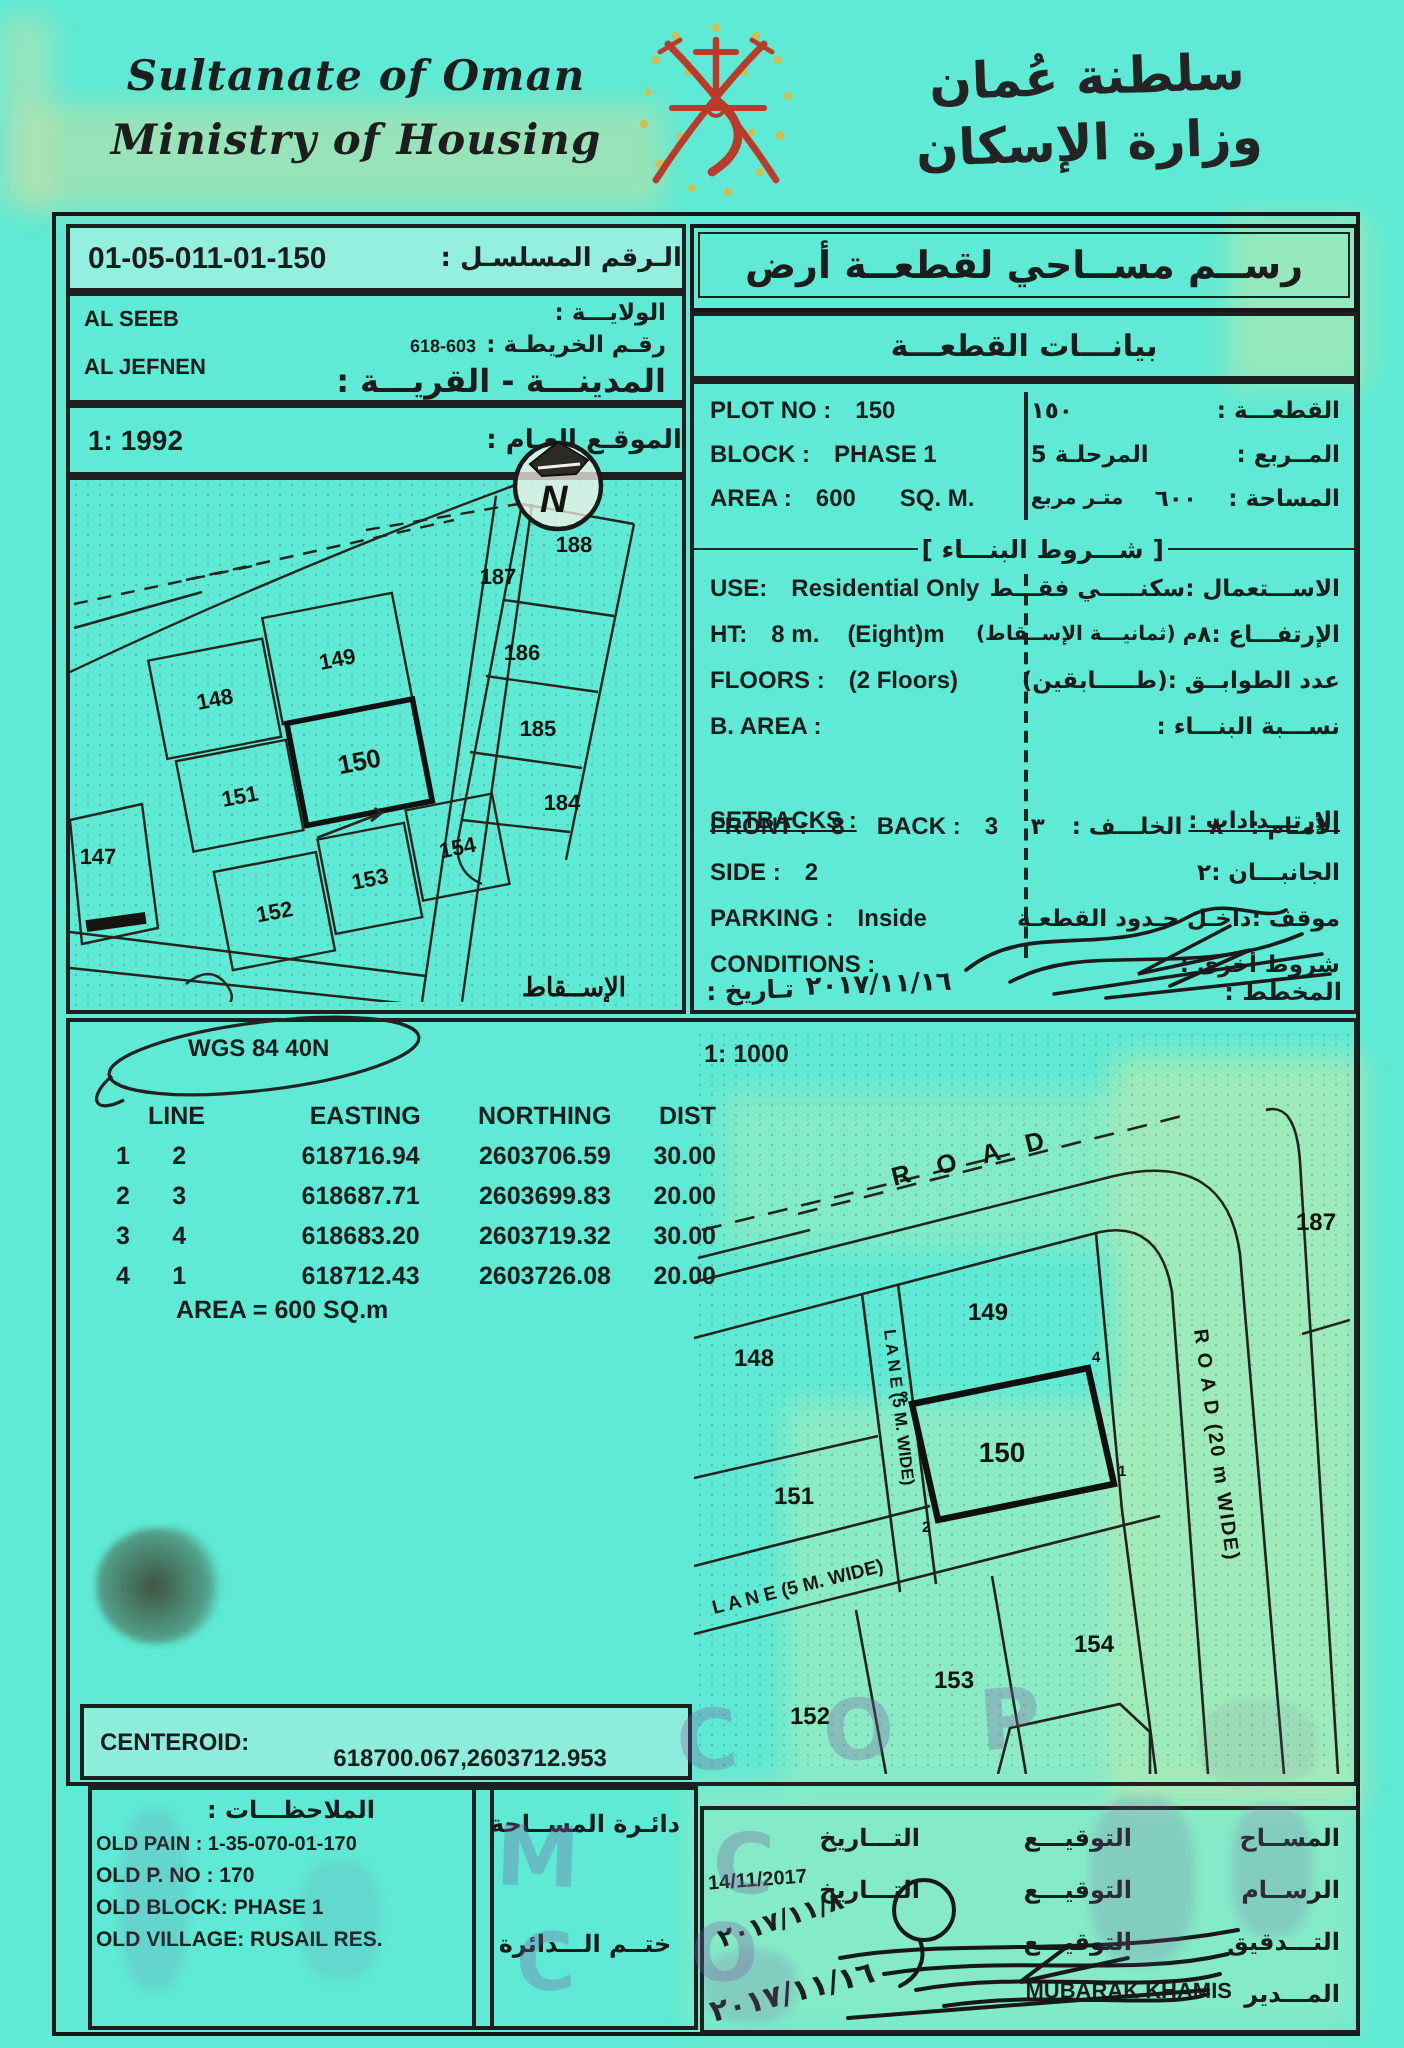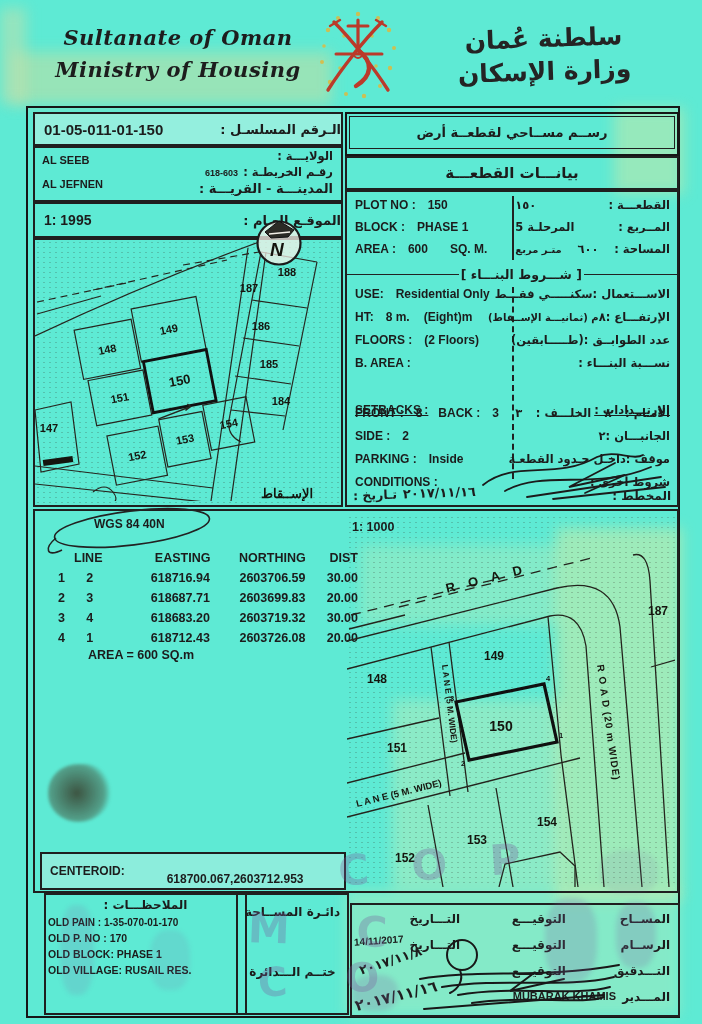--- a/index.html
+++ b/index.html
@@ -91,25 +91,25 @@
     <span class="en bold" style="font-size:15px;padding-left:9px;">01-05-011-01-150</span>
     <span class="ar bold" style="font-size:13px;padding-left:8px;">الـرقم المسلسـل :</span>
   </div>
 
   <div class="abs b2" style="left:33px;top:146px;width:306px;height:52px;">
     <div class="abs en bold" style="left:7px;top:6px;font-size:11px;">AL SEEB</div>
     <div class="abs en bold" style="left:7px;top:30px;font-size:11px;">AL JEFNEN</div>
     <div class="abs ar bold" style="right:8px;top:1px;font-size:11.5px;">الولايـــة :</div>
     <div class="abs ar bold" style="right:8px;top:17px;font-size:11.5px;">رقـم الخريطـة :</div>
     <div class="abs en bold" style="right:103px;top:20px;font-size:9px;">618-603</div>
-    <div class="abs ar bold" style="right:8px;top:33px;font-size:13px;">المدينـــة - القريـــة :</div>
+    <div class="abs ar bold" style="right:8px;top:33px;font-size:16px;">المدينـــة - القريـــة :</div>
   </div>
 
   <div class="abs b2" style="left:33px;top:202px;width:306px;height:32px;display:flex;align-items:center;justify-content:space-between;">
-    <span class="en bold" style="font-size:14px;padding-left:9px;">1: 1995</span>
+    <span class="en bold" style="font-size:14px;padding-left:9px;">1: 1992</span>
     <span class="ar bold" style="font-size:13px;padding-left:8px;">الموقـع العـام :</span>
   </div>
 
   <div class="abs b2 stipple" style="left:33px;top:238px;width:306px;height:265px;">
     <svg width="302" height="261" viewBox="0 0 302 261">
       <g stroke="#26261f" stroke-width="1.2" fill="none">
         <path d="M2,62 L96,42" stroke-dasharray="7,5"></path>
         <path d="M58,50 L192,20" stroke-dasharray="7,5"></path>
         <path d="M148,25 L224,12" stroke-dasharray="7,5"></path>
         <path d="M0,96 Q110,44 224,2"></path>
@@ -164,21 +164,21 @@
 
   <svg class="abs" style="left:250px;top:214px;z-index:4;" width="58" height="58" viewBox="0 0 58 58">
     <circle cx="29" cy="29" r="21.5" stroke="#1a1a1a" stroke-width="2.2" fill="rgba(245,242,232,.75)"></circle>
     <path d="M15,18 L29,7 L44,16 L38,23 L21,24 Z" fill="#2b2b25" stroke="#111" stroke-width="1"></path>
     <path d="M19,20 L40,18" stroke="#f2efe6" stroke-width="1.6"></path>
     <text x="20" y="42" font-size="19" font-weight="bold" font-style="italic" fill="#14140e">N</text>
   </svg>
 
   <div class="abs b25" style="left:345px;top:112px;width:330px;height:40px;">
     <div style="border:1.5px solid #1f1f1f;margin:2px;height:31px;display:flex;align-items:center;justify-content:center;">
-      <span class="ar bold" style="font-size:13px;text-align:right;">رســم مســاحي لقطعــة أرض</span>
+      <span class="ar bold" style="font-size:19px;text-align:right;">رســم مســاحي لقطعــة أرض</span>
     </div>
   </div>
   <div class="abs b2" style="left:345px;top:156px;width:330px;height:30px;display:flex;align-items:center;justify-content:center;">
     <span class="ar bold" style="font-size:15px;">بيانـــات القطعـــة</span>
   </div>
 
   <div class="abs b2" style="left:345px;top:190px;width:330px;height:313px;">
     <div class="abs" style="left:50%;top:4px;height:64px;border-left:2px solid #222;"></div>
     <div class="abs" style="left:50%;top:95px;height:192px;border-left:2px dashed #222;"></div>
 

